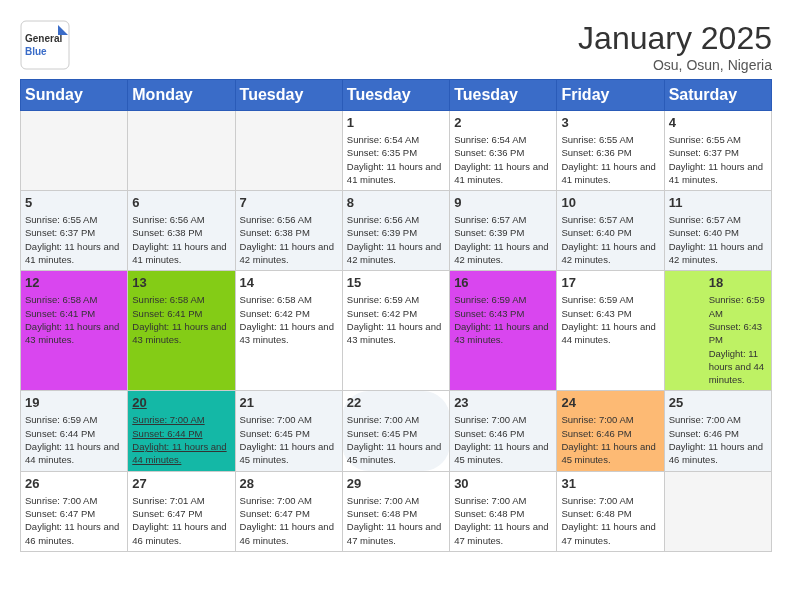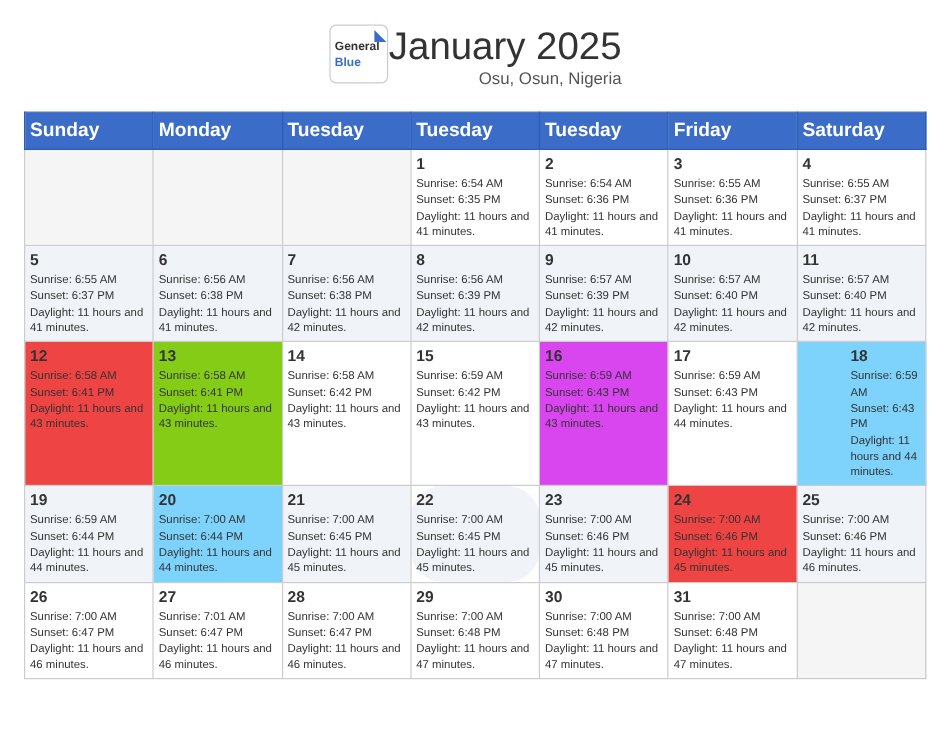--- a/index.html
+++ b/index.html
@@ -5,23 +5,23 @@
     * { box-sizing: border-box; margin: 0; padding: 0; }
     body {
       font-family: Arial, sans-serif;
       background: #fff;
       width: 792px;
       min-height: 612px;
       padding: 20px;
     }
     .header {
       display: flex;
-      justify-content: center;
+      justify-content: space-between;
       align-items: flex-start;
-      margin-bottom: 20px;
+      margin-bottom: 6px;
     }
     .logo {
       display: flex;
       align-items: center;
     }
     .title-block {
       text-align: right;
     }
     .month-year {
       font-size: 32px;
@@ -195,21 +195,21 @@
         <td style="background: rgb(240, 244, 248);">
         <div class="day-number">11</div>
         <div class="day-info">
           Sunrise: 6:57 AM<br>
           Sunset: 6:40 PM<br>
           Daylight: 11 hours and 42 minutes.
         </div>
       </td>
       </tr>
       <tr>
-        <td style="background: #ef4444;">
+        <td style="background: #d946ef;">
         <div class="day-number">12</div>
         <div class="day-info">
           Sunrise: 6:58 AM<br>
           Sunset: 6:41 PM<br>
           Daylight: 11 hours and 43 minutes.
         </div>
       </td>
         <td style="background: #84cc16;">
         <div class="day-number">13</div>
         <div class="day-info">
@@ -243,39 +243,39 @@
         </div>
       </td>
         <td style="background: rgb(255, 255, 255);">
         <div class="day-number">17</div>
         <div class="day-info">
           Sunrise: 6:59 AM<br>
           Sunset: 6:43 PM<br>
           Daylight: 11 hours and 44 minutes.
         </div>
       </td>
-        <td style="background: #7dd3fc; padding-left: 44px;">
+        <td style="background: #bef264; padding-left: 44px;">
         <div class="day-number">18</div>
         <div class="day-info">
           Sunrise: 6:59 AM<br>
           Sunset: 6:43 PM<br>
           Daylight: 11 hours and 44 minutes.
         </div>
       </td>
       </tr>
       <tr>
         <td style="background: rgb(240, 244, 248);">
         <div class="day-number">19</div>
         <div class="day-info">
           Sunrise: 6:59 AM<br>
           Sunset: 6:44 PM<br>
           Daylight: 11 hours and 44 minutes.
         </div>
       </td>
-        <td style="background: #7dd3fc;">
+        <td style="background: #14b8a6; text-decoration: underline;">
         <div class="day-number">20</div>
         <div class="day-info">
           Sunrise: 7:00 AM<br>
           Sunset: 6:44 PM<br>
           Daylight: 11 hours and 44 minutes.
         </div>
       </td>
         <td style="background: rgb(240, 244, 248);">
         <div class="day-number">21</div>
         <div class="day-info">
@@ -293,21 +293,21 @@
         </div>
       </td>
         <td style="background: rgb(240, 244, 248);">
         <div class="day-number">23</div>
         <div class="day-info">
           Sunrise: 7:00 AM<br>
           Sunset: 6:46 PM<br>
           Daylight: 11 hours and 45 minutes.
         </div>
       </td>
-        <td style="background: #ef4444;">
+        <td style="background: #fdba74;">
         <div class="day-number">24</div>
         <div class="day-info">
           Sunrise: 7:00 AM<br>
           Sunset: 6:46 PM<br>
           Daylight: 11 hours and 45 minutes.
         </div>
       </td>
         <td style="background: rgb(240, 244, 248);">
         <div class="day-number">25</div>
         <div class="day-info">

